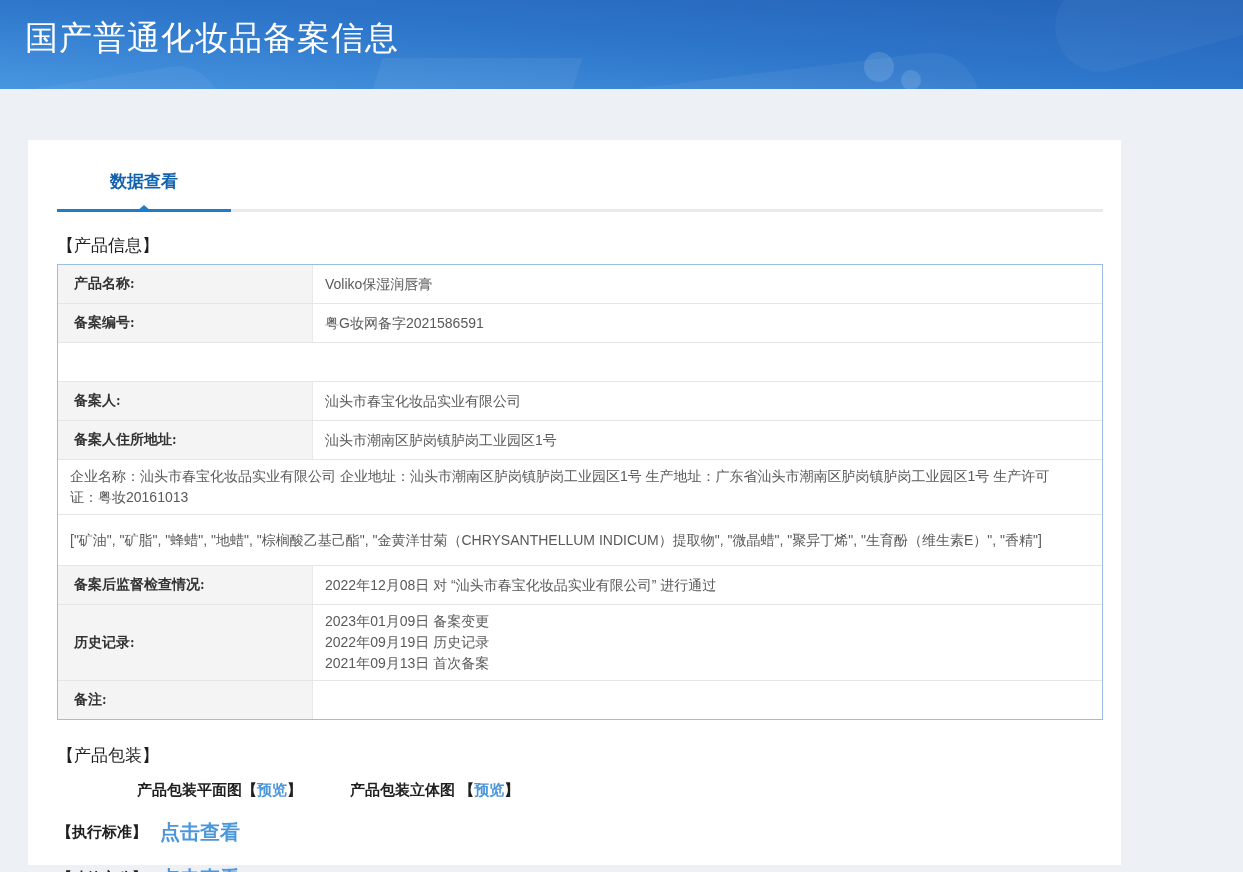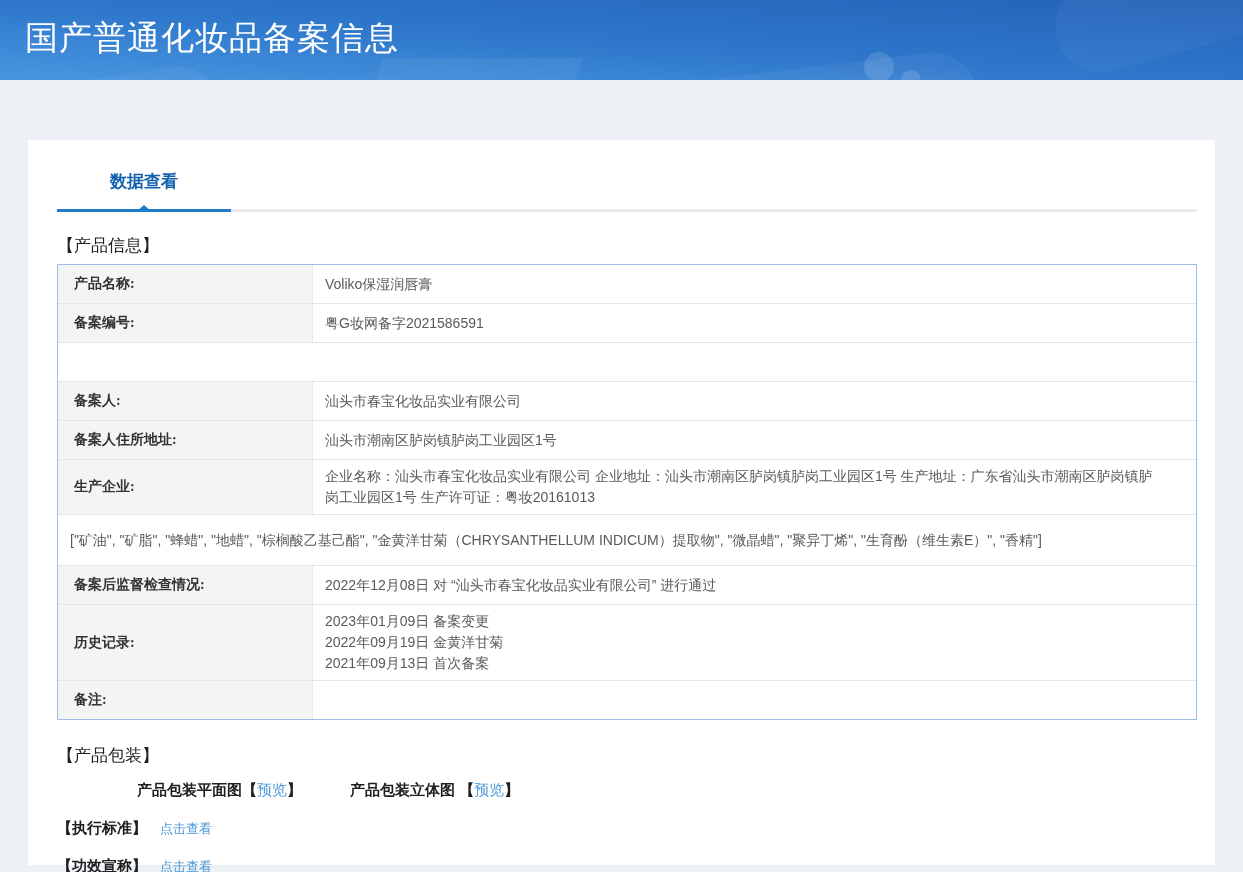--- a/index.html
+++ b/index.html
@@ -3,37 +3,37 @@
 <meta charset="utf-8">
 <style>
   html,body{margin:0;padding:0;}
   body{
     width:1243px;height:872px;position:relative;overflow:hidden;
     background:#edf0f5;
     font-family:"Liberation Sans","DejaVu Sans",sans-serif;
   }
   
   .banner{
-    position:relative;height:80px;overflow:hidden;
+    position:relative;height:89px;overflow:hidden;
     background:linear-gradient(to top right,#4896e0 0%,#2e77cb 48%,#2463b8 100%);
   }
   .banner h1{
     margin:0;padding:16px 0 0 25px;position:relative;z-index:2;
     color:#ffffff;font-size:33px;font-weight:normal;letter-spacing:1px;
   }
   .shape{position:absolute;z-index:1;}
   .shape-poly{left:368px;top:58px;width:200px;height:90px;background:rgba(255,255,255,0.06);transform:skewX(-18deg);}
   .shape-blob{left:600px;top:70px;width:380px;height:95px;background:rgba(255,255,255,0.05);border-radius:60px;transform:rotate(-7deg);}
   .shape-left{left:-60px;top:82px;width:280px;height:80px;background:rgba(255,255,255,0.05);border-radius:45px;transform:rotate(-9deg);}
   .shape-c1{left:864px;top:52px;width:30px;height:30px;border-radius:50%;background:rgba(255,255,255,0.13);}
   .shape-c2{left:901px;top:70px;width:20px;height:20px;border-radius:50%;background:rgba(255,255,255,0.13);}
   .shape-tr{right:-30px;top:-35px;width:220px;height:90px;border-radius:50px;background:rgba(255,255,255,0.04);transform:rotate(-15deg);}
   
   .card{
-    position:absolute;left:28px;top:140px;width:1187px;height:725px;
+    position:absolute;left:28px;top:140px;width:1093px;height:725px;
     background:#ffffff;box-sizing:border-box;padding:28px 18px 0 29px;
   }
   
   .tabbar{position:relative;height:41px;border-bottom:3px solid #eaeaea;}
   .tab{
     position:absolute;left:0;bottom:-3px;width:174px;text-align:center;
     padding-bottom:16px;border-bottom:3px solid #1e7cc9;cursor:pointer;
   }
   .tab-label{color:#1261ac;font-weight:bold;font-size:17px;}
   .tab-tri{
@@ -57,22 +57,22 @@
   .cv{
     flex:1;box-sizing:border-box;display:flex;flex-direction:column;justify-content:center;
     padding:6px 40px 6px 12px;color:#595959;font-size:14px;line-height:1.5;
   }
   
   .packaging-row{margin:14px 0 0 80px;font-size:15px;color:#1f1f1f;}
   .pack-item{font-weight:bold;}
   .pack-item + .pack-item{margin-left:48px;}
   .meta-row{margin-top:19px;font-size:15px;display:flex;align-items:center;}
   .meta-title{font-weight:bold;color:#1f1f1f;font-family:Liberation Mono, monospace;}
-  .meta-row .link{margin-left:13px;font-size:13px;}
-  a.link{color:#4c96da;text-decoration:none;cursor:pointer;font-weight:normal;}
+  .meta-row .link{margin-left:13px;font-size:20px;}
+  a.link{color:#4c96da;text-decoration:none;cursor:pointer;font-weight:bold;}
 </style>
 </head>
 <body>
 
 <div class="banner">
   <div class="shape shape-left"></div>
   <div class="shape shape-poly"></div>
   <div class="shape shape-blob"></div>
   <div class="shape shape-c1"></div>
   <div class="shape shape-c2"></div>
@@ -104,35 +104,34 @@
     </div>
     <div class="irow">
       <div class="cl">备案人:</div>
       <div class="cv">汕头市春宝化妆品实业有限公司</div>
     </div>
     <div class="irow">
       <div class="cl">备案人住所地址:</div>
       <div class="cv">汕头市潮南区胪岗镇胪岗工业园区1号</div>
     </div>
     <div class="irow tall">
-      <div class="cl">生产企业:</div>
       <div class="cv">企业名称：汕头市春宝化妆品实业有限公司 企业地址：汕头市潮南区胪岗镇胪岗工业园区1号 生产地址：广东省汕头市潮南区胪岗镇胪岗工业园区1号 生产许可证：粤妆20161013</div>
     </div>
     <div class="irow tall">
       <div class="cv">["矿油", "矿脂", "蜂蜡", "地蜡", "棕榈酸乙基己酯", "金黄洋甘菊（CHRYSANTHELLUM INDICUM）提取物", "微晶蜡", "聚异丁烯", "生育酚（维生素E）", "香精"]</div>
     </div>
     <div class="irow">
       <div class="cl">备案后监督检查情况:</div>
       <div class="cv">2022年12月08日 对 “汕头市春宝化妆品实业有限公司” 进行通过</div>
     </div>
     <div class="irow tall3">
       <div class="cl">历史记录:</div>
       <div class="cv">
         <div>2023年01月09日 备案变更</div>
-        <div>2022年09月19日 金黄洋甘菊</div>
+        <div>2022年09月19日 历史记录</div>
         <div>2021年09月13日 首次备案</div>
       </div>
     </div>
     <div class="irow">
       <div class="cl">备注:</div>
       <div class="cv"></div>
     </div>
   </div>
 
   <div class="section-title" style="margin-top:24px;">【产品包装】</div>

